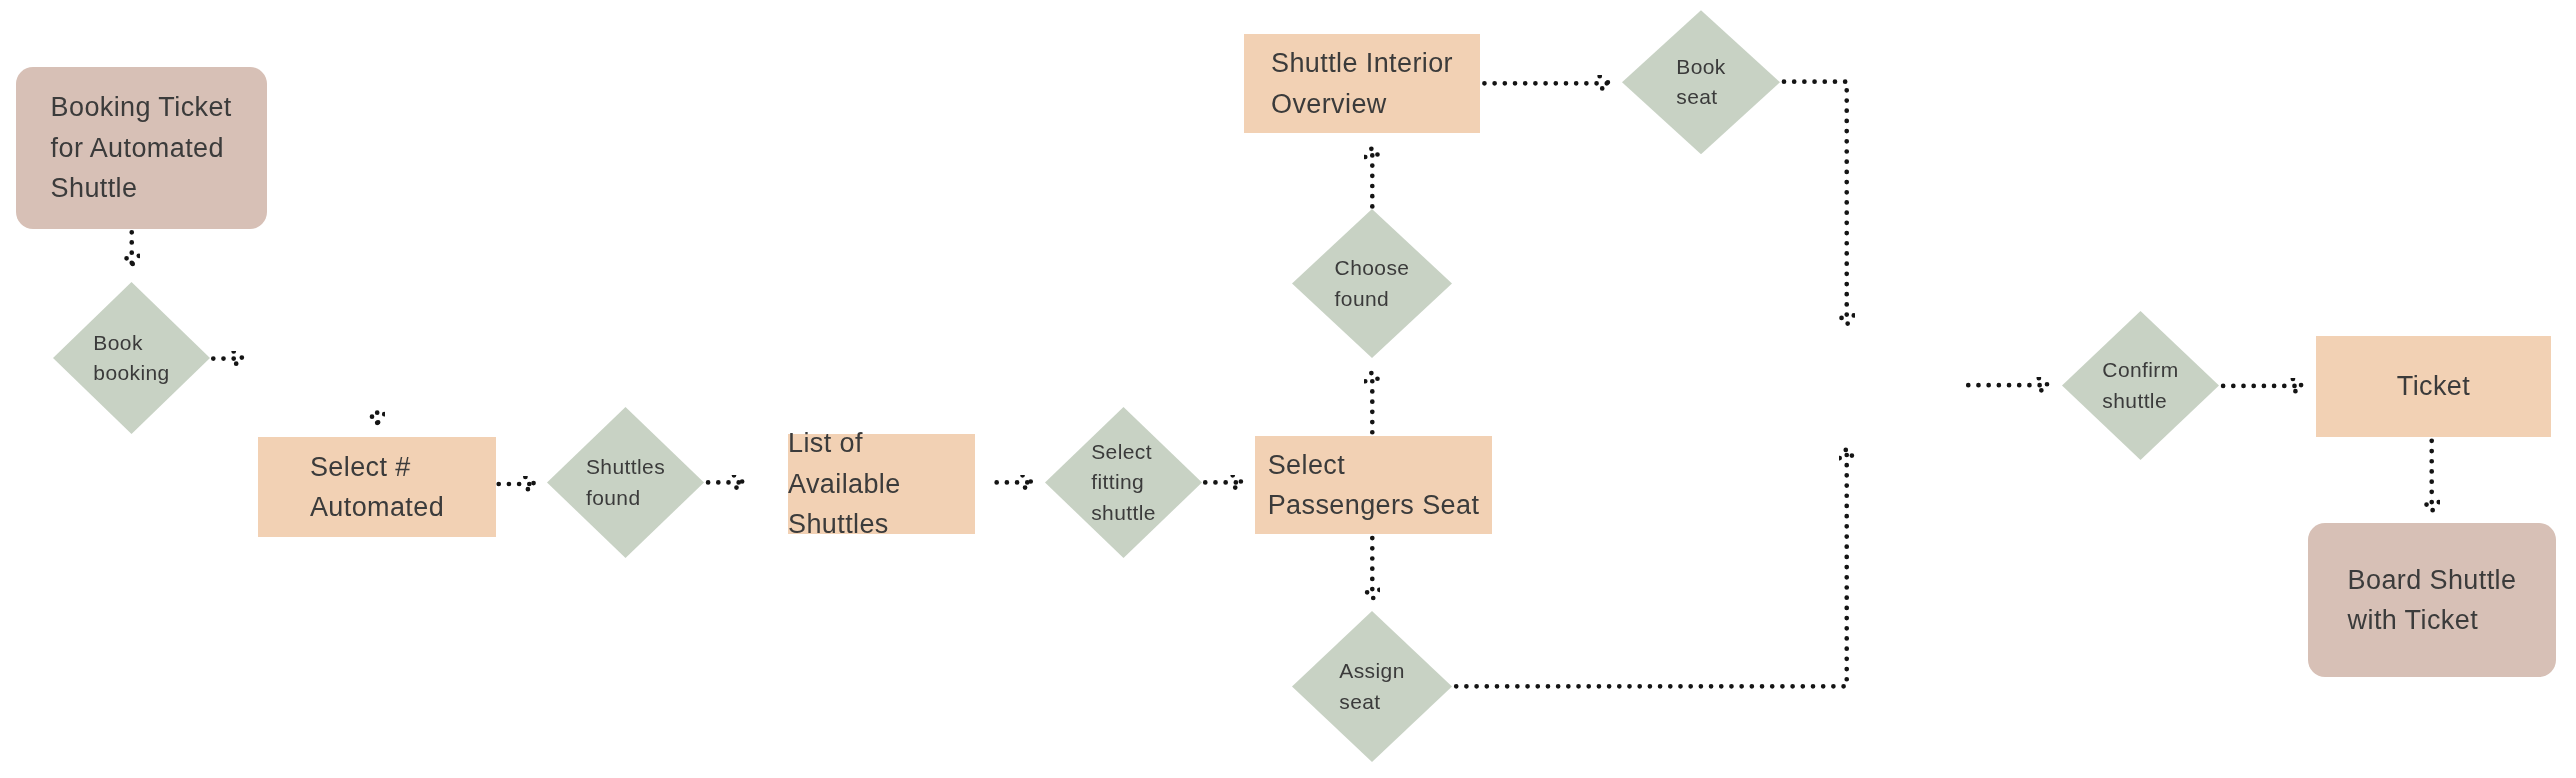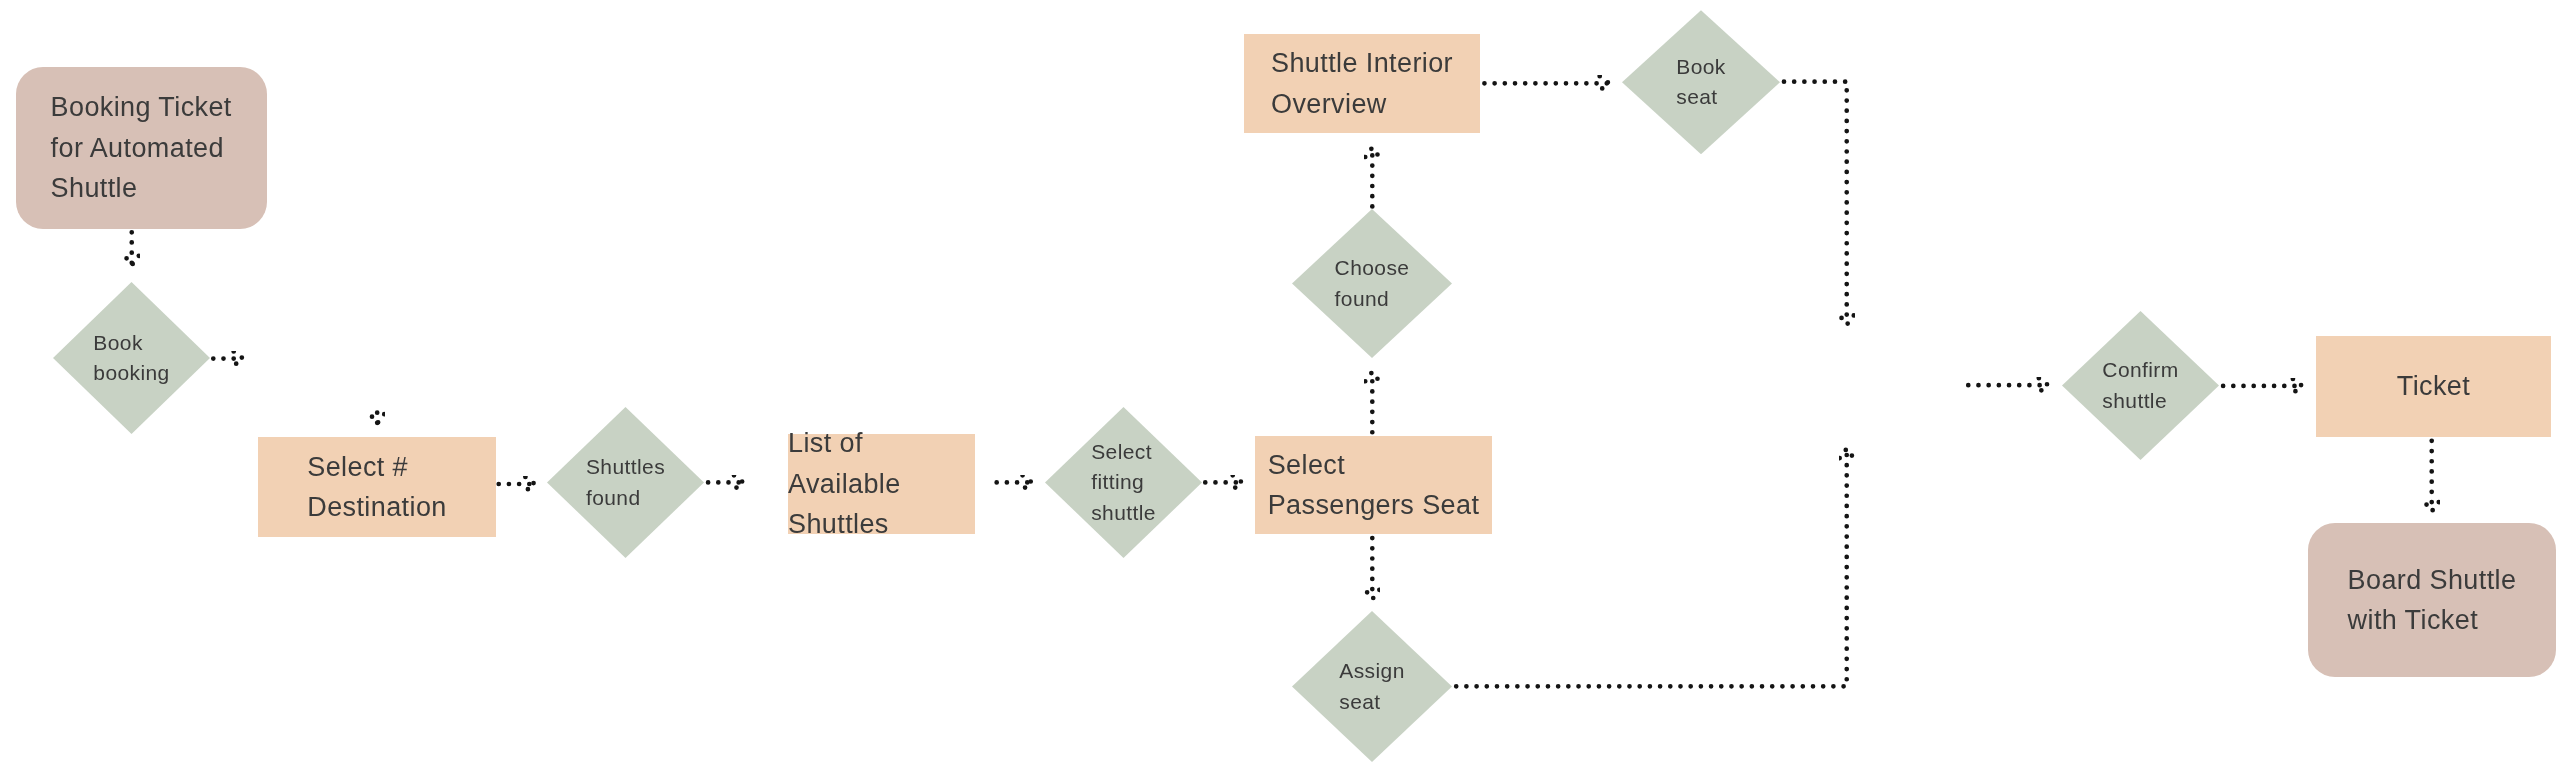--- a/index.html
+++ b/index.html
@@ -41,21 +41,21 @@
     white-space: pre-line;
     letter-spacing: 0.4px;
   }
   .process {
     background: #f2d1b4;
     font-size: 27px;
     line-height: 1.5;
   }
   .terminator {
     background: #d7c0b6;
-    border-radius: 27px;
+    border-radius: 17px;
     font-size: 27px;
     line-height: 1.5;
   }
   .diamond {
     background: #c8d2c4;
     clip-path: polygon(50% 0, 100% 50%, 50% 100%, 0 50%);
     font-size: 21px;
     line-height: 1.45;
   }
 </style>
@@ -95,21 +95,21 @@
   </div>
 
   <div class="node diamond" style="left:53px;top:282px;width:157px;height:152px">
     <span class="lbl">Book
 booking</span>
   </div>
 
 
   <div class="node process" style="left:258px;top:437px;width:238px;height:100px">
     <span class="lbl">Select #
-Destination</span>
+Automated</span>
   </div>
 
   <div class="node diamond" style="left:547px;top:407px;width:157px;height:151px">
     <span class="lbl">Shuttles
 found</span>
   </div>
 
   <div class="node process" style="left:788px;top:434px;width:187px;height:100px">
     <span class="lbl">List of Available
 Shuttles</span>

